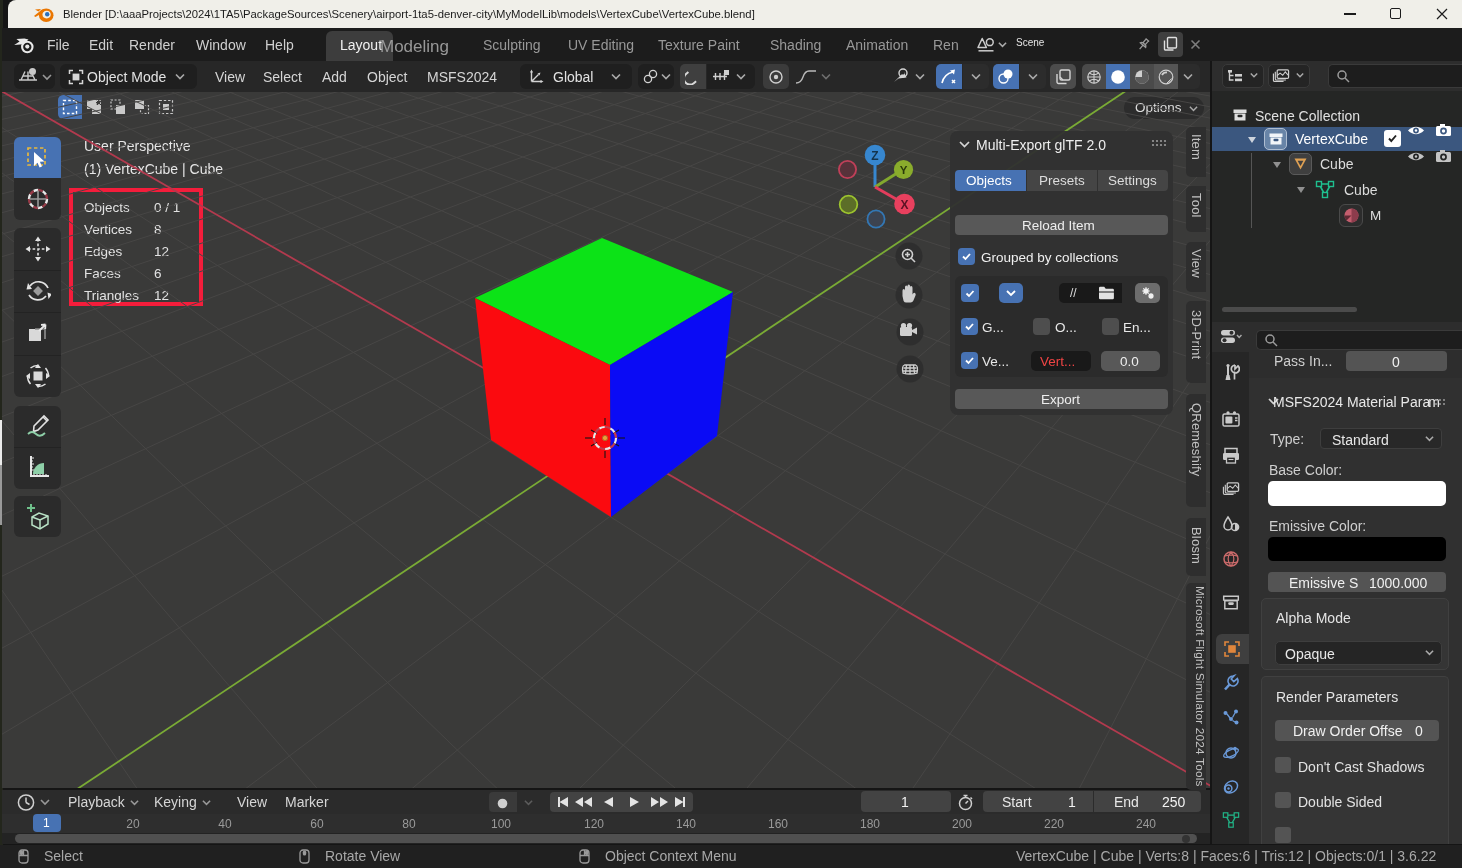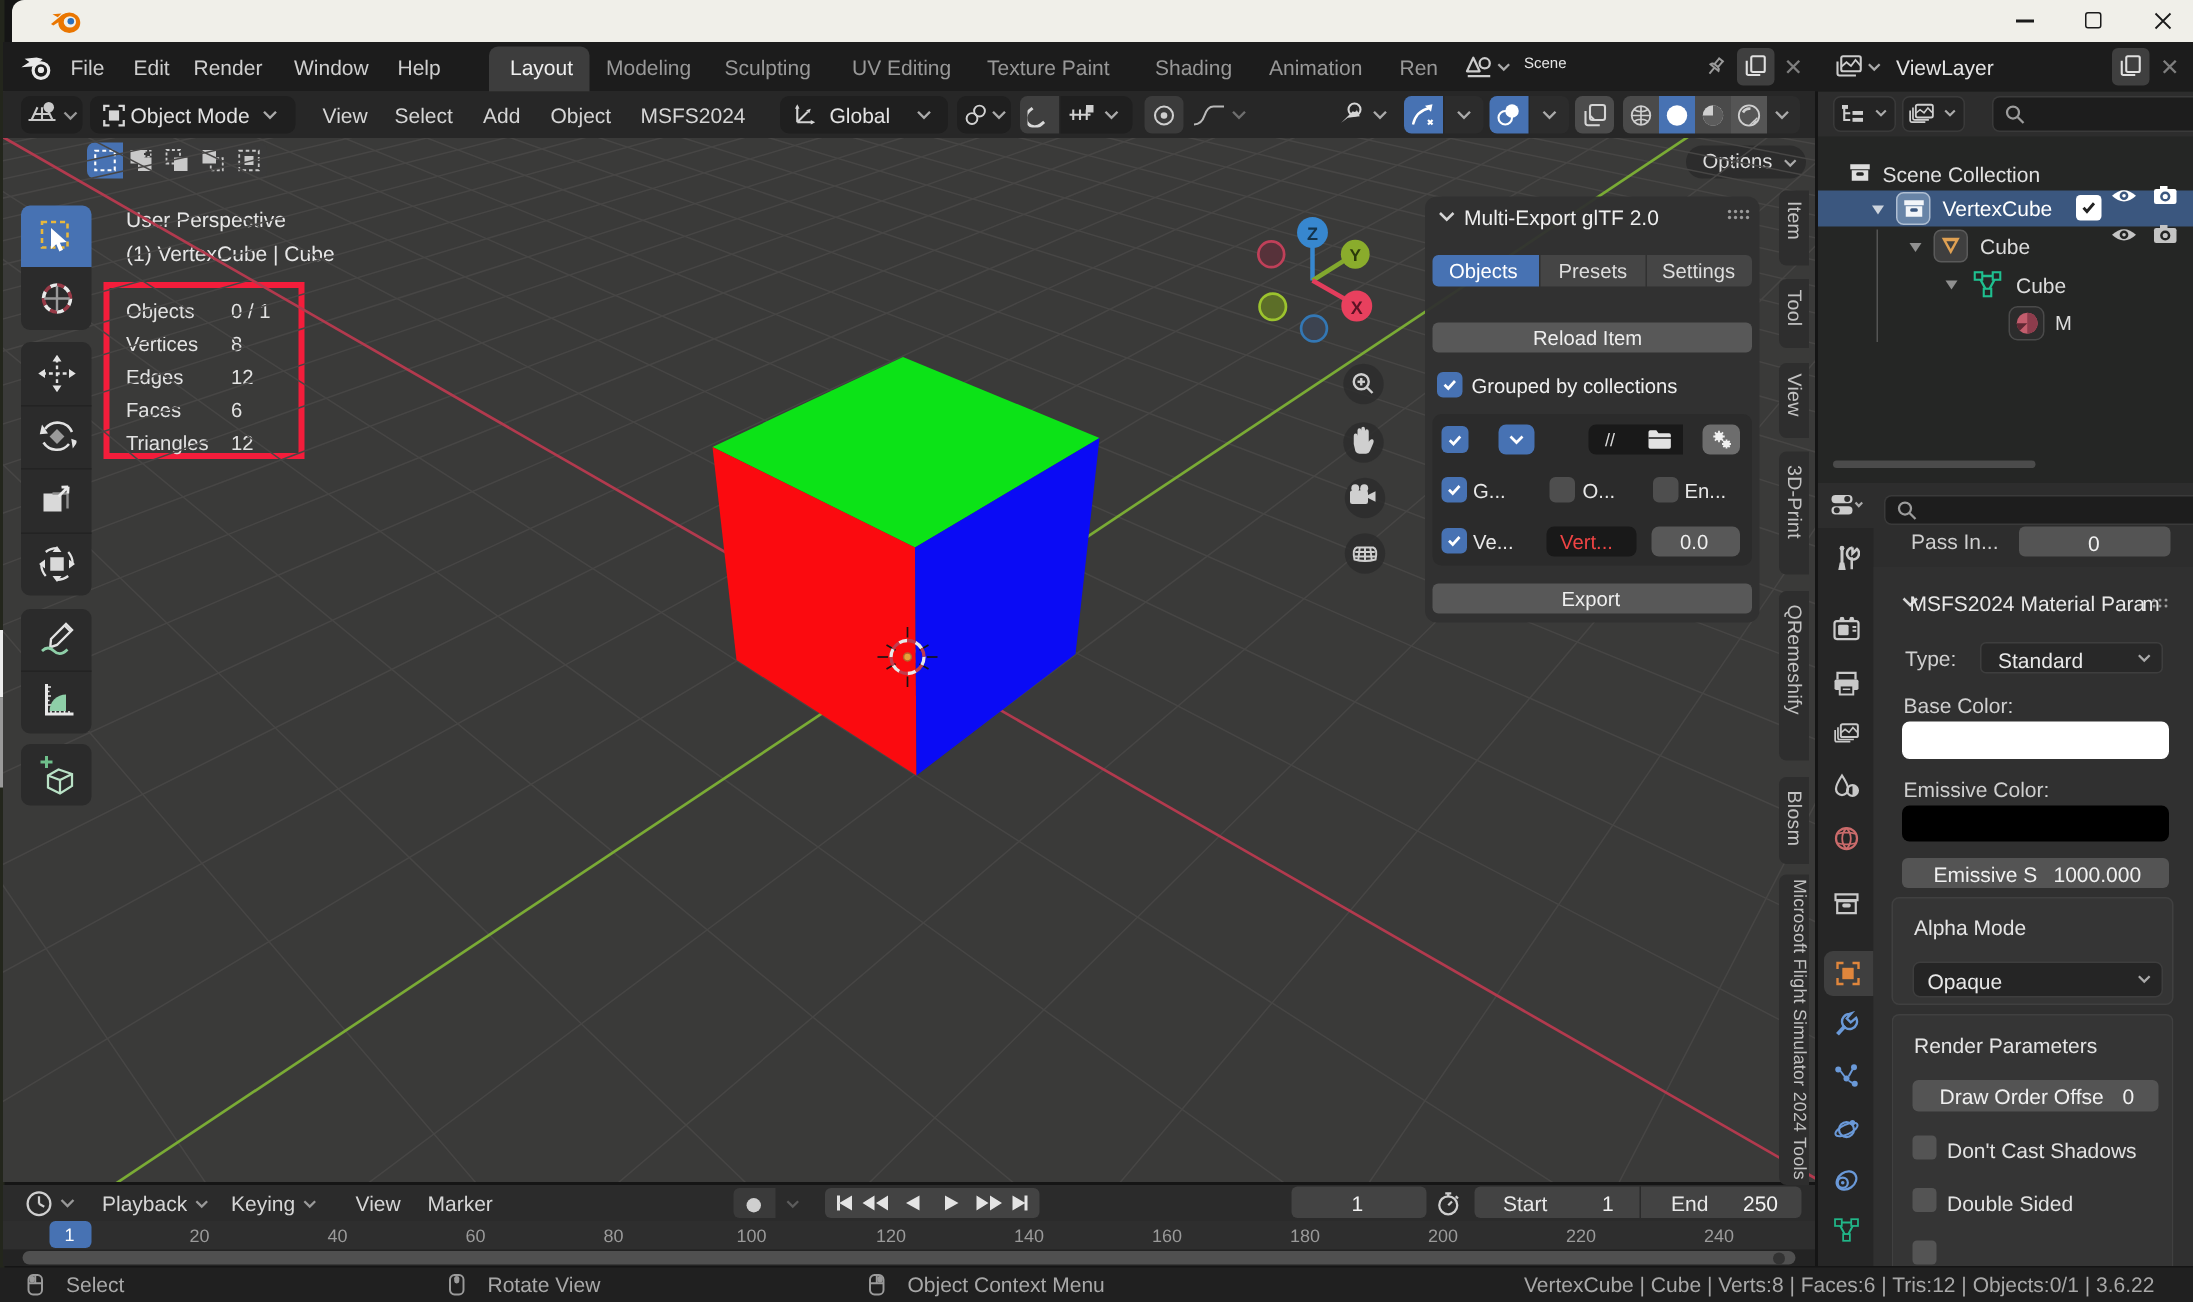--- a/index.html
+++ b/index.html
@@ -21,20 +21,21 @@
   <div class="abs" style="left:8px;top:0;width:1454px;height:28px;background:#f0efe9;border-radius:8px 0 0 0;"></div>
   <div class="abs" id="blender-logo-title" style="left:33px;top:4px;width:22px;height:19px;">
     <svg width="22" height="19" viewBox="0 0 22 19">
       <ellipse cx="13.2" cy="11.2" rx="7.3" ry="6.8" fill="#ea7600"></ellipse>
       <ellipse cx="13.6" cy="10.6" rx="4.1" ry="3.8" fill="#f0efe9"></ellipse>
       <circle cx="14.2" cy="10.2" r="2.2" fill="#2a6fbc"></circle>
       <path d="M1 12 L9 5.5 L13 5.5 L10.5 8 L2.5 13 Z" fill="#ea7600"></path>
       <path d="M2 5.5 L8 5 L5.5 7.5 Z" fill="#ea7600"></path>
     </svg>
   </div>
+  <div class="abs" style="left:63px;top:8px;font-size:11.3px;color:#1b1b1b;white-space:nowrap;">Blender [D:\aaaProjects\2024\1TA5\PackageSources\Scenery\airport-1ta5-denver-city\MyModelLib\models\VertexCube\VertexCube.blend]</div>
 
   <div class="abs" style="left:1344px;top:13px;width:12px;height:1.5px;background:#1b1b1b;"></div>
   <div class="abs" style="left:1390px;top:8px;width:11px;height:11px;border:1.2px solid #1b1b1b;border-radius:2px;"></div>
   <svg class="abs" style="left:1436px;top:8px;" width="12" height="12" viewBox="0 0 12 12">
       <path d="M1 1 L11 11 M11 1 L1 11" stroke="#1b1b1b" stroke-width="1.2"></path>
     </svg>
 
   <div class="abs" style="left:2px;top:28px;width:1460px;height:33px;background:#1c1c1c;"></div>
   <div class="abs" id="blender-logo-menu" style="left:13px;top:36px;width:20px;height:17px;">
     <svg width="22" height="18" viewBox="0 0 22 18">
@@ -44,21 +45,21 @@
     </svg>
   </div>
   <div class="txt abs" style="left:47px;top:37px;font-size:14px;color:#cfcfcf;">File</div>
   <div class="txt abs" style="left:89px;top:37px;font-size:14px;color:#cfcfcf;">Edit</div>
   <div class="txt abs" style="left:129px;top:37px;font-size:14px;color:#cfcfcf;">Render</div>
   <div class="txt abs" style="left:196px;top:37px;font-size:14px;color:#cfcfcf;">Window</div>
   <div class="txt abs" style="left:265px;top:37px;font-size:14px;color:#cfcfcf;">Help</div>
 
   <div class="abs" style="left:326px;top:31px;width:67px;height:30px;background:#3d3d3d;border-radius:6px 6px 0 0;"></div>
   <div class="txt abs" style="left:340px;top:37px;font-size:14px;color:#f0f0f0;">Layout</div>
-  <div class="txt abs" style="left:404px;top:37px;font-size:14px;color:#989898;">Modeling</div>
+  <div class="txt abs" style="left:380px;top:37px;font-size:17px;color:#989898;">Modeling</div>
   <div class="txt abs" style="left:483px;top:37px;font-size:14px;color:#989898;">Sculpting</div>
   <div class="txt abs" style="left:568px;top:37px;font-size:14px;color:#989898;">UV Editing</div>
   <div class="txt abs" style="left:658px;top:37px;font-size:14px;color:#989898;">Texture Paint</div>
   <div class="txt abs" style="left:770px;top:37px;font-size:14px;color:#989898;">Shading</div>
   <div class="txt abs" style="left:846px;top:37px;font-size:14px;color:#989898;">Animation</div>
   <div class="txt abs" style="left:933px;top:37px;font-size:14px;color:#989898;">Ren</div>
 
   <div class="abs" id="scene-block" style="left:968px;top:31px;width:239px;height:27px;">
     <svg class="ic" style="left:8px;top:5px;" width="20" height="17" viewBox="0 0 20 17">
       <circle cx="13.8" cy="6.2" r="3.4" fill="none" stroke="#ccc" stroke-width="1.5"></circle>
@@ -73,39 +74,20 @@
       <g transform="rotate(40 7.5 7.5)">
       <path d="M5.2 1.5 l4.6 0 M6 1.5 l0 5 M9 1.5 l0 5 M4 8.3 a2.5 2.5 0 0 1 2 -1.8 l3 0 a2.5 2.5 0 0 1 2 1.8 z M7.5 8.3 l0 5.2" fill="none" stroke="#9a9a9a" stroke-width="1.3"></path>
       </g>
     </svg>
     <div class="abs" style="left:190px;top:1px;width:25px;height:25px;background:#3f3f3f;border-radius:4px;"></div>
     <svg class="ic" style="left:195px;top:5px;" width="15" height="16" viewBox="0 0 15 16">
       <rect x="4.5" y="1.5" width="9" height="10.5" rx="1" fill="none" stroke="#e0e0e0" stroke-width="1.4"></rect>
       <path d="M10.5 14 l-8 0 a1 1 0 0 1 -1 -1 l0 -8.5" fill="none" stroke="#e0e0e0" stroke-width="1.4"></path>
     </svg>
     <svg class="ic" style="left:221px;top:7px;" width="13" height="13" viewBox="0 0 13 13">
-        <path d="M2.5 2.5 L10.5 10.5 M10.5 2.5 L2.5 10.5" stroke="#7e7e7e" stroke-width="1.6"></path>
-      </svg>
-  </div>
-  <div class="abs" id="viewlayer-block" style="left:1212px;top:31px;width:250px;height:27px;">
-    <svg class="ic" style="left:11px;top:5px;" width="19" height="17" viewBox="0 0 19 17">
-      <rect x="4.5" y="1.5" width="13" height="10" rx="1.2" fill="none" stroke="#ccc" stroke-width="1.4"></rect>
-      <path d="M4.5 8.5 l3.5 -3 3 2.5 3 -4 3.5 4" fill="none" stroke="#ccc" stroke-width="1.2"></path>
-      <path d="M2 5 l0 8 a1.3 1.3 0 0 0 1.3 1.3 l11 0" fill="none" stroke="#ccc" stroke-width="1.4"></path>
-    </svg>
-    <svg class="ic" style="left:32px;top:10px;" width="11" height="9" viewBox="0 0 12 10">
-        <path d="M2 2 l4 4 4-4" stroke="#aaa" stroke-width="1.7" fill="none"></path>
-      </svg>
-    <div class="txt abs" style="left:52px;top:6px;font-size:14px;color:#e5e5e5;">ViewLayer</div>
-    <div class="abs" style="left:196px;top:1px;width:25px;height:25px;background:#3f3f3f;border-radius:4px;"></div>
-    <svg class="ic" style="left:201px;top:5px;" width="15" height="16" viewBox="0 0 15 16">
-      <rect x="4.5" y="1.5" width="9" height="10.5" rx="1" fill="none" stroke="#e0e0e0" stroke-width="1.4"></rect>
-      <path d="M10.5 14 l-8 0 a1 1 0 0 1 -1 -1 l0 -8.5" fill="none" stroke="#e0e0e0" stroke-width="1.4"></path>
-    </svg>
-    <svg class="ic" style="left:228px;top:7px;" width="13" height="13" viewBox="0 0 13 13">
         <path d="M2.5 2.5 L10.5 10.5 M10.5 2.5 L2.5 10.5" stroke="#7e7e7e" stroke-width="1.6"></path>
       </svg>
   </div>
 
   <div class="abs" id="viewport" style="left:2px;top:61px;width:1208px;height:727px;background:#3a3a39;overflow:hidden;">
 
     <div class="abs" style="left:0;top:0;width:1208px;height:31px;background:#272727;"></div>
 
     <div class="abs" style="left:12px;top:3px;width:41px;height:25px;background:#1f1f1f;border-radius:6px;"></div>
     <svg class="ic" style="left:14px;top:6px;" width="38" height="19" viewBox="0 0 38 19">

